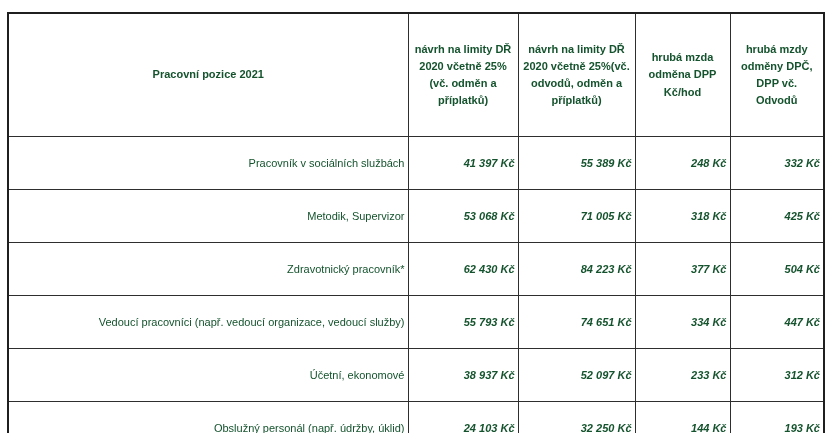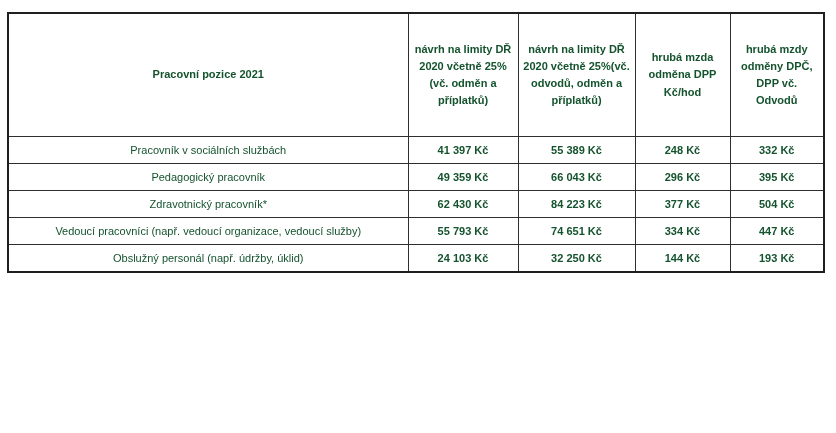--- a/index.html
+++ b/index.html
@@ -34,27 +34,28 @@
   table.salary th {
     font-weight: bold;
     text-align: center;
     vertical-align: middle;
     height: 122px;
     padding: 0 4px;
     line-height: 1.55;
   }
   table.salary td {
     height: 24px;
-    padding: 1px 3px;
+    padding: 14px 3px;
     vertical-align: middle;
-    text-align: center;
+    text-align: right;
     white-space: nowrap;
   }
   table.salary td.value {
     font-weight: bold;
+    font-style: italic;
   }
   col.c-label { width: 400px; }
   col.c-v1 { width: 110px; }
   col.c-v2 { width: 117px; }
   col.c-v3 { width: 95px; }
   col.c-v4 { width: 94px; }
 </style>
 </head>
 <body>
 
@@ -78,41 +79,48 @@
     </thead>
     <tbody>
         <tr>
           <td>Pracovník v sociálních službách</td>
           <td class="value">41 397 Kč</td>
           <td class="value">55 389 Kč</td>
           <td class="value">248 Kč</td>
           <td class="value">332 Kč</td>
         </tr>
         <tr>
-          <td>Pedagogický pracovník</td>
-          <td class="value">49 359 Kč</td>
-          <td class="value">66 043 Kč</td>
-          <td class="value">296 Kč</td>
-          <td class="value">395 Kč</td>
+          <td>Metodik, Supervizor</td>
+          <td class="value">53 068 Kč</td>
+          <td class="value">71 005 Kč</td>
+          <td class="value">318 Kč</td>
+          <td class="value">425 Kč</td>
         </tr>
         <tr>
           <td>Zdravotnický pracovník*</td>
           <td class="value">62 430 Kč</td>
           <td class="value">84 223 Kč</td>
           <td class="value">377 Kč</td>
           <td class="value">504 Kč</td>
         </tr>
         <tr>
           <td>Vedoucí pracovníci (např. vedoucí organizace, vedoucí služby)</td>
           <td class="value">55 793 Kč</td>
           <td class="value">74 651 Kč</td>
           <td class="value">334 Kč</td>
           <td class="value">447 Kč</td>
         </tr>
         <tr>
+          <td>Účetní, ekonomové</td>
+          <td class="value">38 937 Kč</td>
+          <td class="value">52 097 Kč</td>
+          <td class="value">233 Kč</td>
+          <td class="value">312 Kč</td>
+        </tr>
+        <tr>
           <td>Obslužný personál (např. údržby, úklid)</td>
           <td class="value">24 103 Kč</td>
           <td class="value">32 250 Kč</td>
           <td class="value">144 Kč</td>
           <td class="value">193 Kč</td>
         </tr>
       </tbody>
   </table>
 </div>
 

